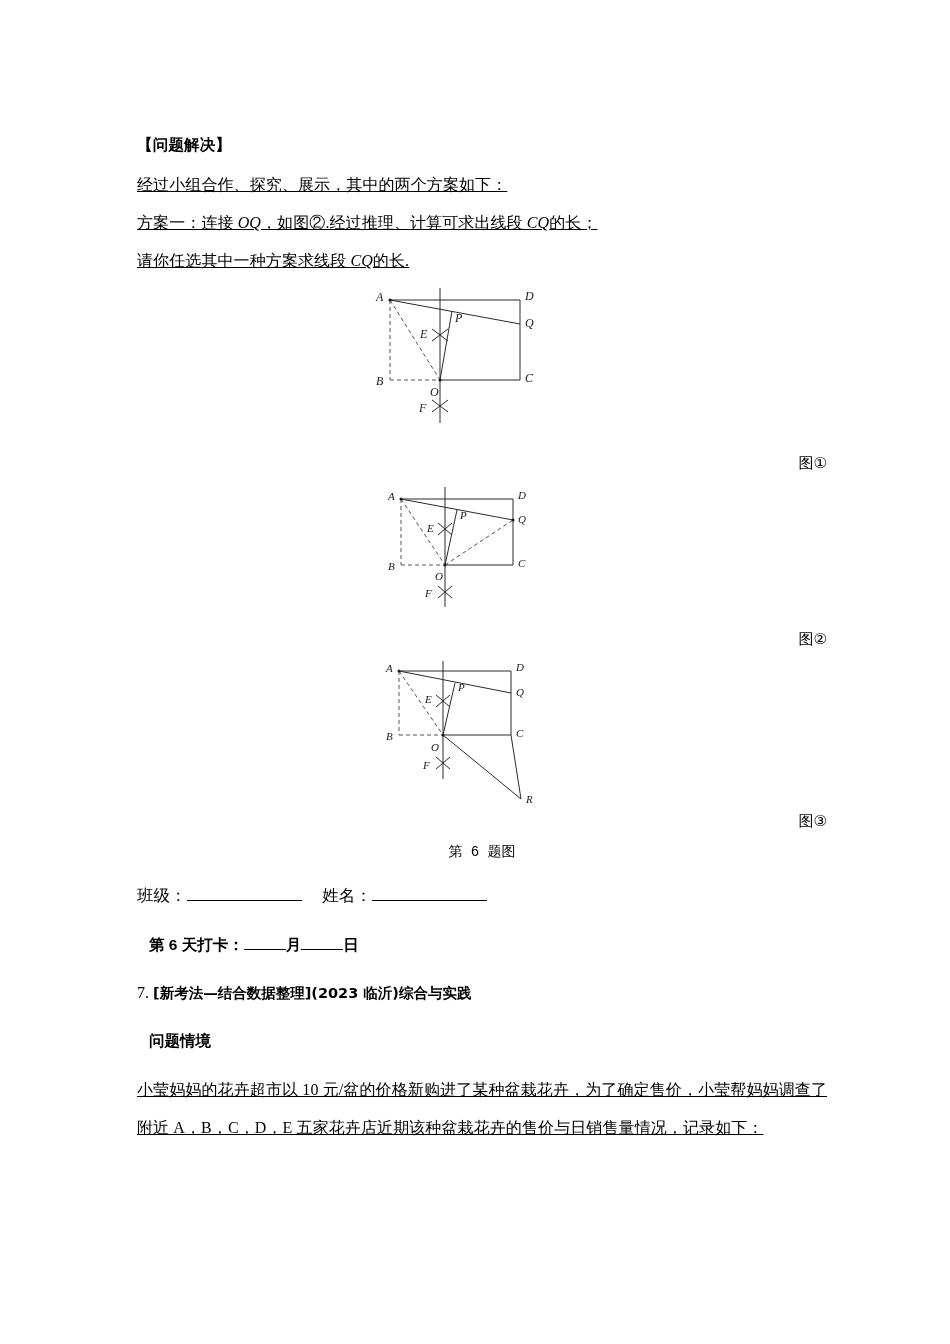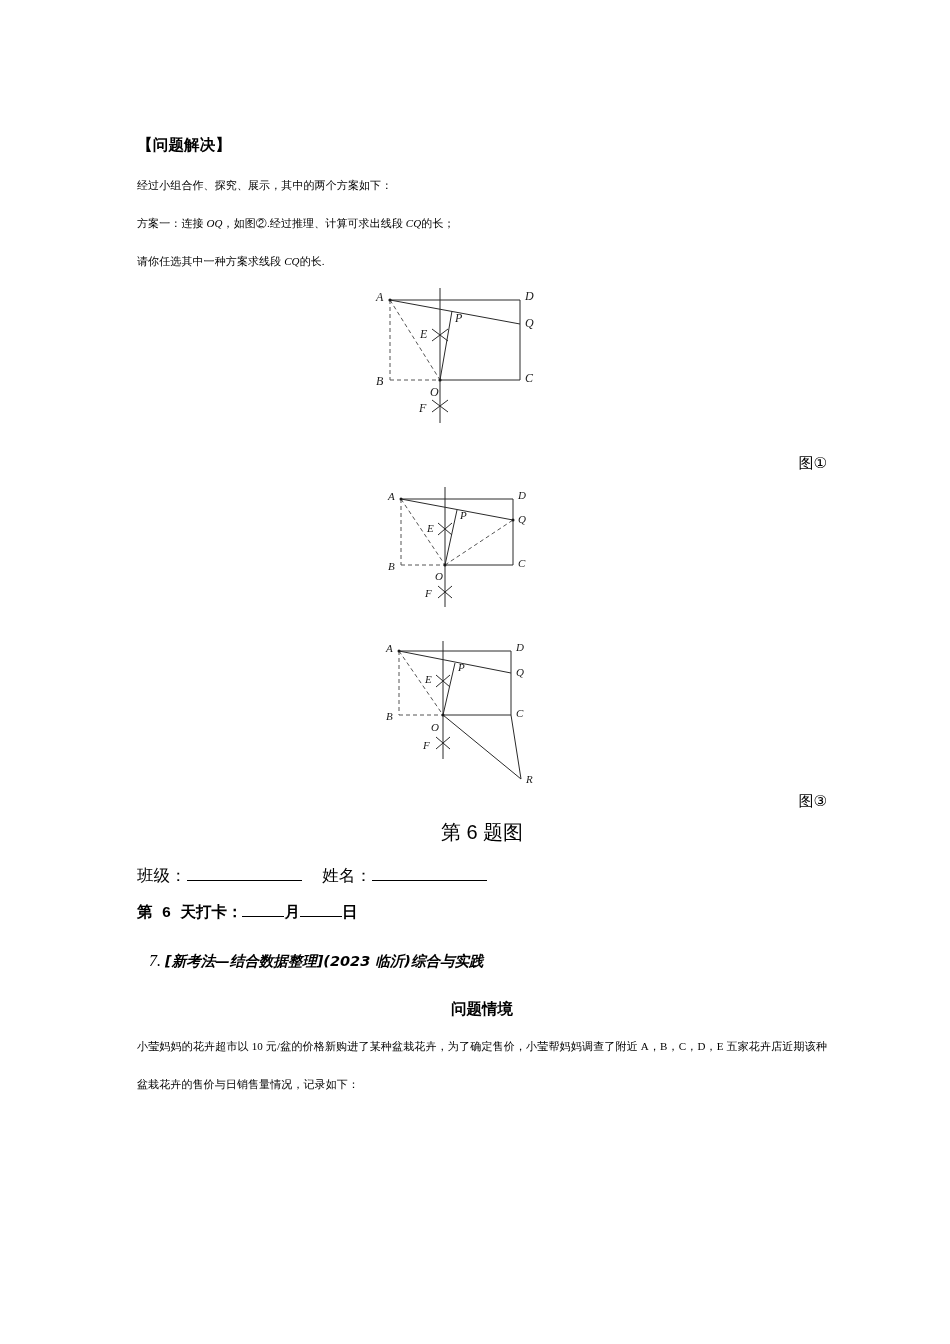--- a/index.html
+++ b/index.html
@@ -31,26 +31,27 @@
   
   .heading {
     font-family: "DejaVu Sans", "Liberation Sans", sans-serif;
     font-weight: bold;
     font-size: 15.5px;
     line-height: 30px;
     margin: 0 0 6px 0;
     letter-spacing: 0.2px;
   }
   .para {
-    font-size: 11px;
+    font-size: 16px;
     line-height: 38px;
     margin: 0;
     text-align: justify;
     text-justify: inter-ideograph;
     letter-spacing: 0.1px;
+    text-decoration: underline;
   }
   .it {
     font-style: italic;
     font-family: "Liberation Serif", "DejaVu Serif", serif;
     margin-top: 20px;
   }
 
   
   .figwrap {
     position: relative;
@@ -61,22 +62,22 @@
     margin: 0 auto;
   }
   .figcap {
     text-align: right;
     font-size: 15px;
     font-family: "DejaVu Sans", "Liberation Sans", sans-serif;
     line-height: 20px;
   }
   .figtitle {
     text-align: center;
-    font-size: 20px;
-    font-family: Liberation Sans, sans-serif;
+    font-size: 14px;
+    font-family: Liberation Mono, monospace;
     line-height: 22px;
     margin-top: 10px;
   }
   svg { display: block; overflow: visible; }
   svg text {
     font-family: "Liberation Serif", "DejaVu Serif", serif;
     font-style: italic;
     fill: #1a1a1a;
   }
 
@@ -87,45 +88,43 @@
     margin: 0;
   }
   .blank {
     display: inline-block;
     border-bottom: 1px solid #000;
     height: 14px;
   }
   .b-long { width: 115px; }
   .b-short { width: 42px; }
   .bold-line {
-    font-family: Liberation Mono, monospace;
+    font-family: Liberation Sans, sans-serif;
     font-weight: bold;
     font-size: 15.5px;
     line-height: 36px;
-    margin: 0;
+    margin: 12px;
   }
   .q-line {
     font-size: 16px;
     line-height: 36px;
-    margin: 12px;
-    font-family: "Liberation Serif", "DejaVu Serif", serif;
-    font-style: italic;
+    margin: 0;
+    font-family: "Liberation Serif", "DejaVu Serif", serif;
   }
   .q-tag {
     font-family: "DejaVu Sans", "Liberation Sans", sans-serif;
     font-weight: bold;
     font-size: 14.5px;
   }
   .sub-head {
     font-family: "DejaVu Sans", "Liberation Sans", sans-serif;
     font-weight: bold;
     font-size: 15.5px;
     line-height: 36px;
-    margin: 0;
-    text-align: center;
+    margin: 12px;
   }
   .spacer8 { height: 8px; }
 </style>
 </head>
 <body>
 
 <div class="page">
   <div class="content">
 
     <div class="heading">【问题解决】</div>
@@ -214,20 +213,21 @@
           <text x="141" y="12" font-size="11">D</text>
           <text x="141" y="36" font-size="11">Q</text>
           <text x="141" y="80" font-size="11">C</text>
           <text x="11" y="83" font-size="11">B</text>
           <text x="50" y="45" font-size="11">E</text>
           <text x="83" y="32" font-size="11">P</text>
           <text x="58" y="93" font-size="11">O</text>
           <text x="48" y="110" font-size="11">F</text>
         </svg>
       </div>
+      <div class="figcap">图②</div>
     </div>
 
     <div class="figwrap" style="margin-top:12px;">
       <div class="fig" style="width:215px;height:150px;">
         <svg width="215" height="150" viewBox="0 0 215 150">
 
           <line x1="24" y1="10" x2="136" y2="10" stroke="#2a2a2a" stroke-width="1"></line>
           <line x1="136" y1="10" x2="136" y2="74" stroke="#2a2a2a" stroke-width="1"></line>
           <line x1="68" y1="74" x2="136" y2="74" stroke="#2a2a2a" stroke-width="1"></line>
           <line x1="24" y1="10" x2="24" y2="74" stroke="#555" stroke-width="1" stroke-dasharray="4,3"></line>

